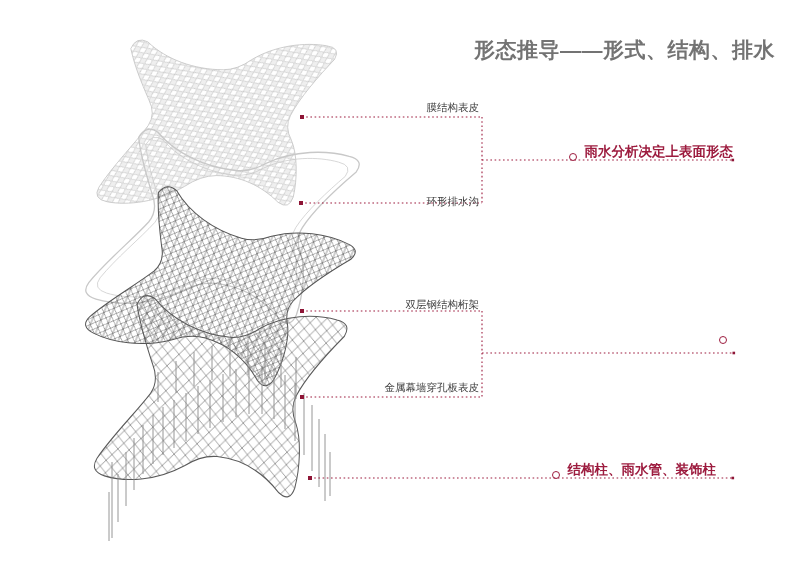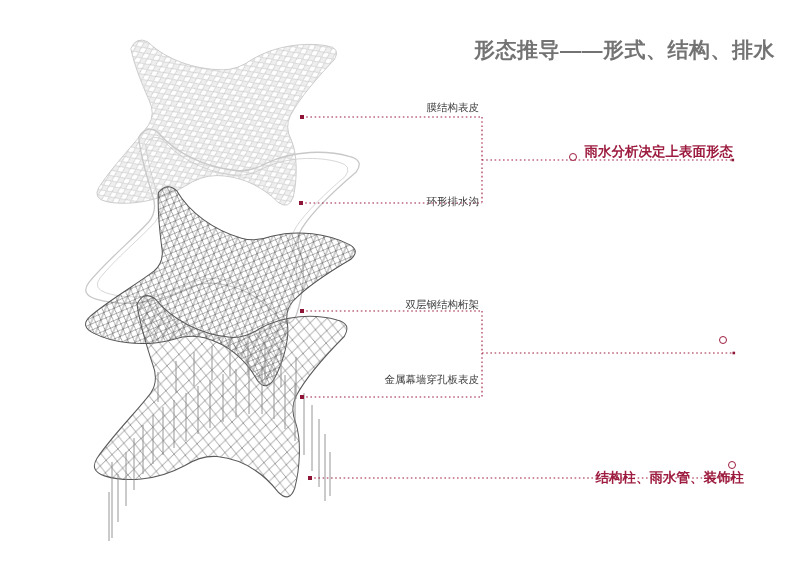--- a/index.html
+++ b/index.html
@@ -34,33 +34,33 @@
     position: absolute;
     font-size: 10.5px;
     line-height: 13px;
     color: #3c3c3c;
     text-align: left;
     white-space: nowrap;
   }
   .lbl-membrane   { top: 101px; right: 321px; }
   .lbl-drain-ring { top: 187px; right: 321px; margin-top: 8px; }
   .lbl-truss      { top: 298px; right: 321px; }
-  .lbl-perforated { top: 373px; right: 321px; }
+  .lbl-perforated { top: 381px; right: 321px; }
   .annotation {
     position: absolute;
     display: flex;
     align-items: flex-end;
     font-size: 13.5px;
     font-weight: 700;
     color: #9d1c3f;
     white-space: nowrap;
   }
   .ann-rainwater { top: 143px; right: 67px; }
   .ann-structure { top: 336px; right: 65px; }
-  .ann-columns   { top: 461px; right: 56px; flex-direction: column; }
+  .ann-columns   { top: 461px; right: 84px; }
   .bullet-circle {
     display: inline-block;
     width: 6px;
     height: 6px;
     border: 1.4px solid #9d1c3f;
     border-radius: 50%;
     margin-right: 8px;
     flex: 0 0 auto;
   }
 </style>

